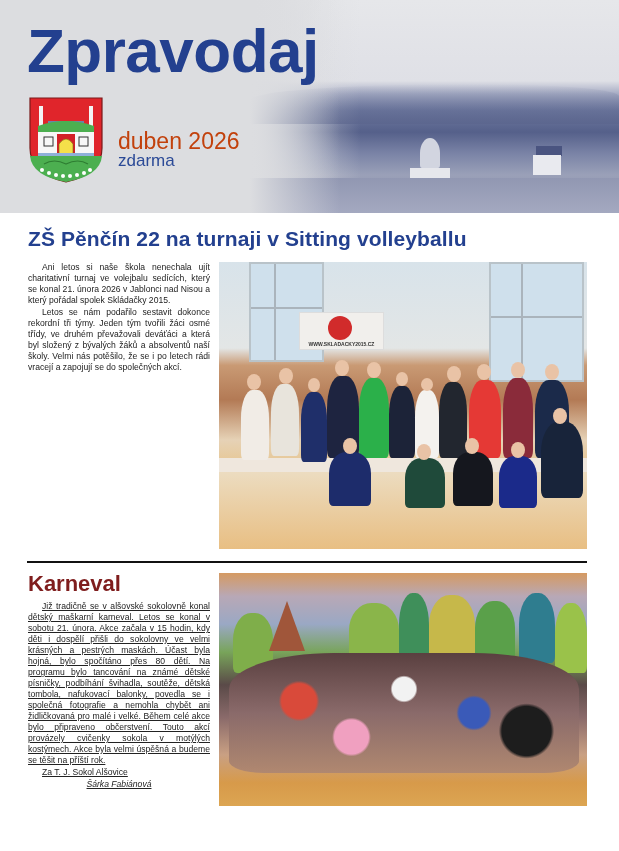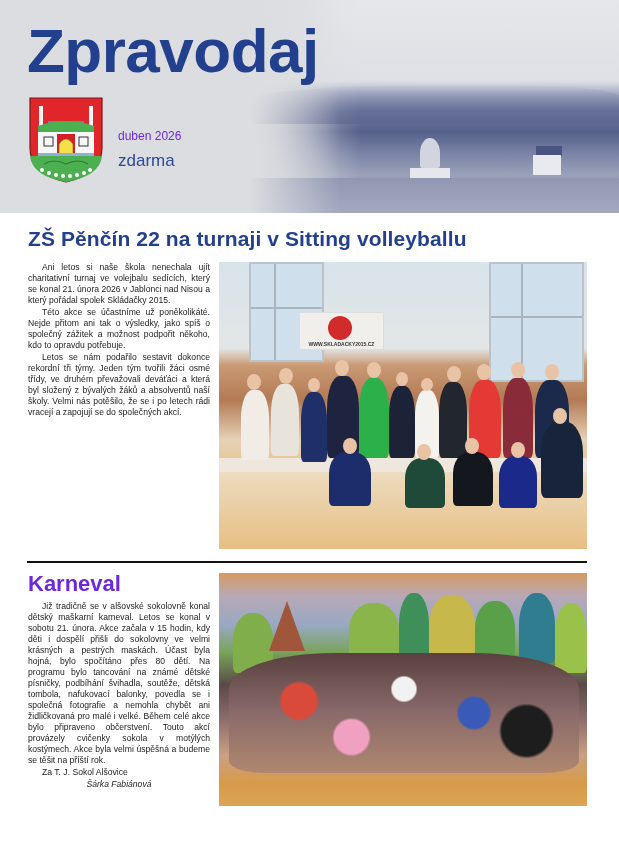--- a/index.html
+++ b/index.html
@@ -47,48 +47,48 @@
   .title {
     position: absolute; left: 27px; top: 20px;
     font-family: "Liberation Sans", sans-serif; font-weight: bold;
     font-size: 62px; letter-spacing: -0.5px; color: #23408f; line-height: 1;
   }
   .subtitle {
     position: absolute; left: 118px; top: 94px;
     font-weight: bold; font-size: 24px; color: #23408f; line-height: 1;
   }
   .issue-date {
-    position: absolute; left: 118px; top: 130px; font-size: 12px; color: #6d28d9; line-height: 1;
+    position: absolute; left: 118px; top: 130px; font-size: 23px; color: #c2410c; line-height: 1;
   }
   .price {
     position: absolute; left: 118px; top: 152px; font-size: 17px; color: #2b4a97; line-height: 1;
   }
   .coat {
     position: absolute; left: 28px; top: 96px; width: 76px; height: 88px;
   }
 
   
   .headline-1 {
     position: absolute; left: 28px; top: 228px;
     font-weight: bold; font-size: 21px; color: #23408f; line-height: 1; letter-spacing: 0.1px;
   }
   .headline-2 {
     position: absolute; left: 28px; top: 573px;
-    font-weight: bold; font-size: 22px; color: #6d28d9; line-height: 1;
+    font-weight: bold; font-size: 22px; color: #7f1d1d; line-height: 1;
   }
   .col-text {
     position: absolute; left: 28px; width: 182px;
     font-size: 8.6px; line-height: 11px; color: #222; text-align: justify;
     hyphens: auto;
   }
   .col-text p { text-indent: 14px; margin-bottom: 1px; }
   .col-text .sign { text-indent: 14px; }
   .col-text .author { text-align: center; font-style: italic; text-indent: 0; }
   .text-1 { top: 262px; }
-  .text-2 { top: 601px; }
+  .text-2 { top: 601px; text-decoration: underline; }
 
   .divider {
     position: absolute; left: 27px; top: 561px; width: 560px; height: 1.5px; background: #111;
   }
 
   
   .photo { position: absolute; overflow: hidden; }
   .photo-1 { left: 219px; top: 262px; width: 368px; height: 287px;
     background: linear-gradient(180deg, #d8e3ea 0%, #e3e6e6 30%, #c99a74 36%, #b37a55 48%, #e6d2b6 62%, #e7c58e 72%, #e3b778 100%); }
   .photo-2 { left: 219px; top: 573px; width: 368px; height: 233px;
@@ -160,21 +160,20 @@
   </svg>
 
   <div class="issue-date">duben 2026</div>
   <div class="price">zdarma</div>
 </header>
 
 <h2 class="headline-1">ZŠ Pěnčín 22 na turnaji v Sitting volleyballu</h2>
 
 <div class="col-text text-1">
   <p>Ani letos si naše škola nenechala ujít charitativní turnaj ve volejbalu sedících, který se konal 21. února 2026 v Jablonci nad Nisou a který pořádal spolek Skládačky 2015.</p>
-  <p>Této akce se účastníme už poněkolikáté. Nejde přitom ani tak o výsledky, jako spíš o společný zážitek a možnost podpořit někoho, kdo to opravdu potřebuje.</p>
   <p>Letos se nám podařilo sestavit dokonce rekordní tři týmy. Jeden tým tvořili žáci osmé třídy, ve druhém převažovali deváťáci a která byl složený z bývalých žáků a absolventů naší školy. Velmi nás potěšilo, že se i po letech rádi vracejí a zapojují se do společných akcí.</p>
 </div>
 
 <div class="photo photo-1">
   <div class="win" style="left:30px;top:0;width:75px;height:100px;"></div>
   <div class="win" style="left:270px;top:0;width:95px;height:120px;"></div>
   <div class="banner">
     <div class="logo"></div>
     <div class="url">WWW.SKLADACKY2015.CZ</div>
   </div>

